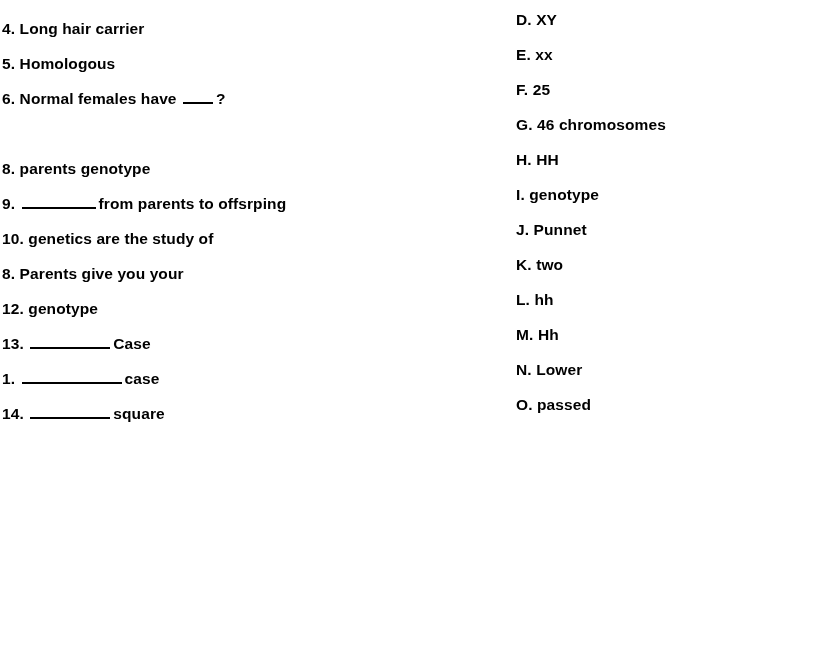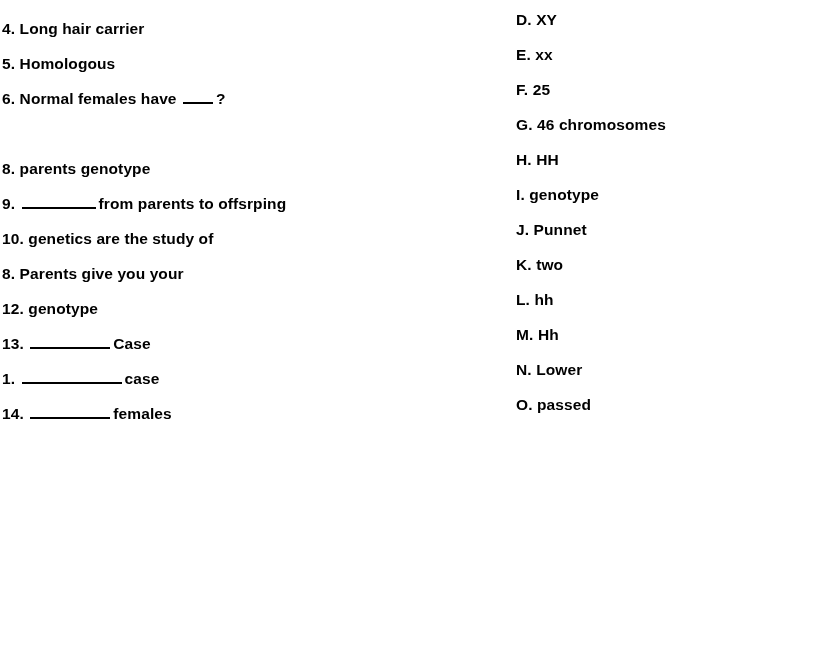--- a/index.html
+++ b/index.html
@@ -109,17 +109,17 @@
       </div>
       <div class="row">
         <div class="col-left"><span class="item-text">13.</span> <span class="blank blank-lg"></span><span class="item-text">Case</span></div>
         <div class="col-right"><span class="item-text">M.</span> <span class="item-text">Hh</span></div>
       </div>
       <div class="row">
         <div class="col-left"><span class="item-text">1.</span> <span class="blank blank-xl"></span><span class="item-text">case</span></div>
         <div class="col-right"><span class="item-text">N.</span> <span class="item-text">Lower</span></div>
       </div>
       <div class="row">
-        <div class="col-left"><span class="item-text">14.</span> <span class="blank blank-lg"></span><span class="item-text">females</span></div>
+        <div class="col-left"><span class="item-text">14.</span> <span class="blank blank-lg"></span><span class="item-text">square</span></div>
         <div class="col-right"><span class="item-text">O.</span> <span class="item-text">passed</span></div>
       </div>
     </div>
 </div>
 
 </body></html>

